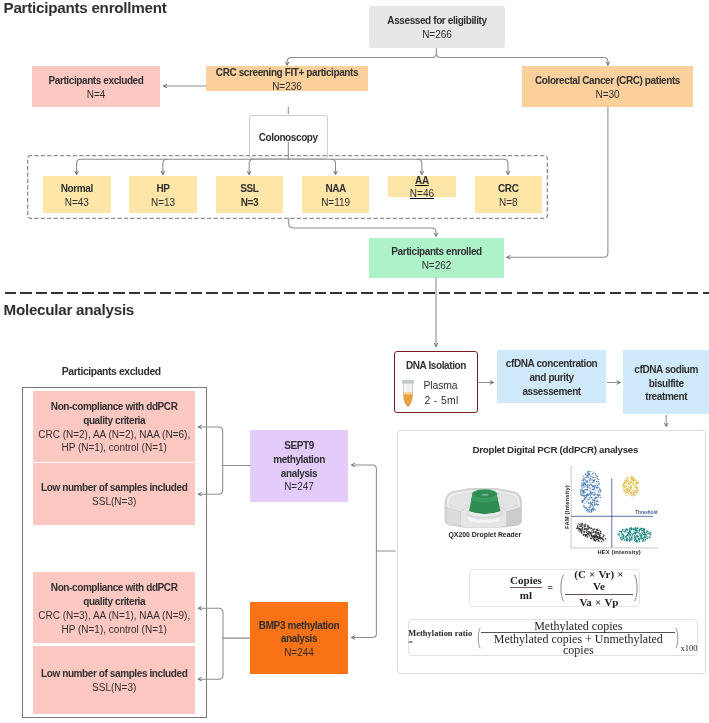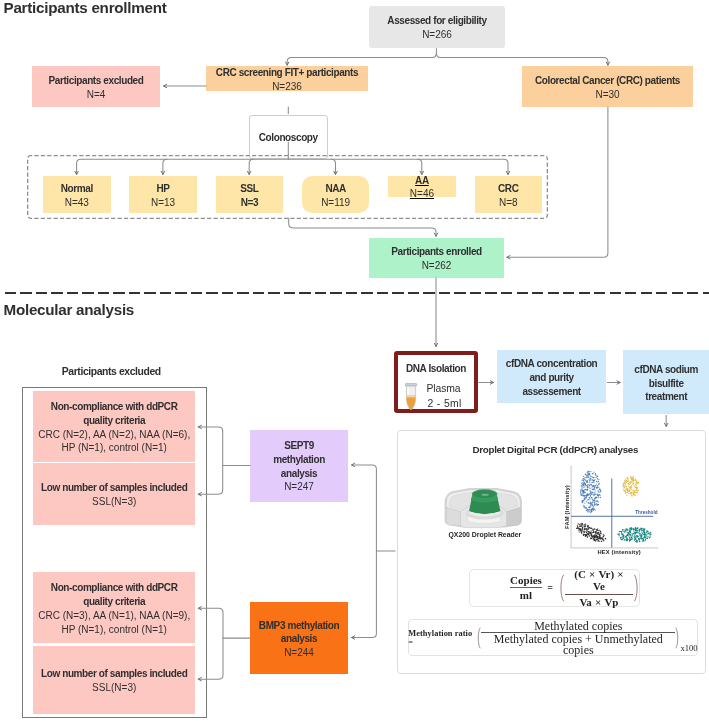--- a/index.html
+++ b/index.html
@@ -54,21 +54,21 @@
         <div class="rg">N=43</div>
       </div>
       <div class="node" style="left:129.3px;top:175.9px;width:67.5px;height:37.5px;background:#fee6a8;">
         <div class="bd">HP</div>
         <div class="rg">N=13</div>
       </div>
       <div class="node" style="left:215.6px;top:175.9px;width:67.5px;height:37.5px;background:#fee6a8;">
         <div class="bd">SSL</div>
         <div class="bd">N=3</div>
       </div>
-      <div class="node" style="left:301.9px;top:175.9px;width:67.5px;height:37.5px;background:#fee6a8;border-radius:10px;">
+      <div class="node" style="left:301.9px;top:175.9px;width:67.5px;height:37.5px;background:#fee6a8;">
         <div class="bd">NAA</div>
         <div class="rg">N=119</div>
       </div>
       <div class="node" style="left:388.2px;top:175.9px;width:67.5px;height:21px;background:#fee6a8;text-decoration:underline;">
         <div class="bd">AA</div>
         <div class="rg">N=46</div>
       </div>
       <div class="node" style="left:474.5px;top:175.9px;width:67.5px;height:37.5px;background:#fee6a8;">
         <div class="bd">CRC</div>
         <div class="rg">N=8</div>
@@ -116,21 +116,21 @@
   <div class="bd">analysis</div>
   <div class="rg">N=247</div>
 </div>
 
 <div class="node" style="left:250px;top:602.3px;width:98px;height:72px;background:#f97316;">
   <div class="bd">BMP3 methylation</div>
   <div class="bd">analysis</div>
   <div class="rg">N=244</div>
 </div>
 
-<div class="wbox" style="left:394.2px;top:350.9px;width:83.5px;height:62.4px;background:#fff;border:4px solid #7f1d1d;border-radius:3px;">
+<div class="wbox" style="left:394.2px;top:350.9px;width:83.5px;height:62.4px;background:#fff;border:1px solid #7f1d1d;border-radius:3px;">
   <div class="bd" style="position:absolute;left:0;right:0;top:6.8px;text-align:center;">DNA Isolation</div>
   <div style="position:absolute;left:3.5px;top:28.2px;width:18px;height:29px;">
     <svg width="18" height="29" viewBox="0 0 18 29">
       <rect x="3.4" y="0.5" width="11.2" height="2.6" rx="0.5" fill="#cdd0d4" stroke="#9095a0" stroke-width="0.45"></rect>
       <path d="M4.4 3.1 H13.6 V15.3 C13.6 20.4 11.6 25.2 9 26.9 C6.4 25.2 4.4 20.4 4.4 15.3 Z" fill="#eff0f2" stroke="#a3a7ad" stroke-width="0.5"></path>
       <path d="M4.62 12.0 H13.38 V15.3 C13.38 20.3 11.5 24.9 9 26.6 C6.5 24.9 4.62 20.3 4.62 15.3 Z" fill="#e8a13c"></path>
       <path d="M4.62 12.0 H13.38 V14.4 H4.62 Z" fill="#f3d5a4"></path>
       <rect x="5.5" y="3.8" width="1.3" height="8.2" fill="#ffffff" opacity="0.85"></rect>
     </svg>
   </div>

